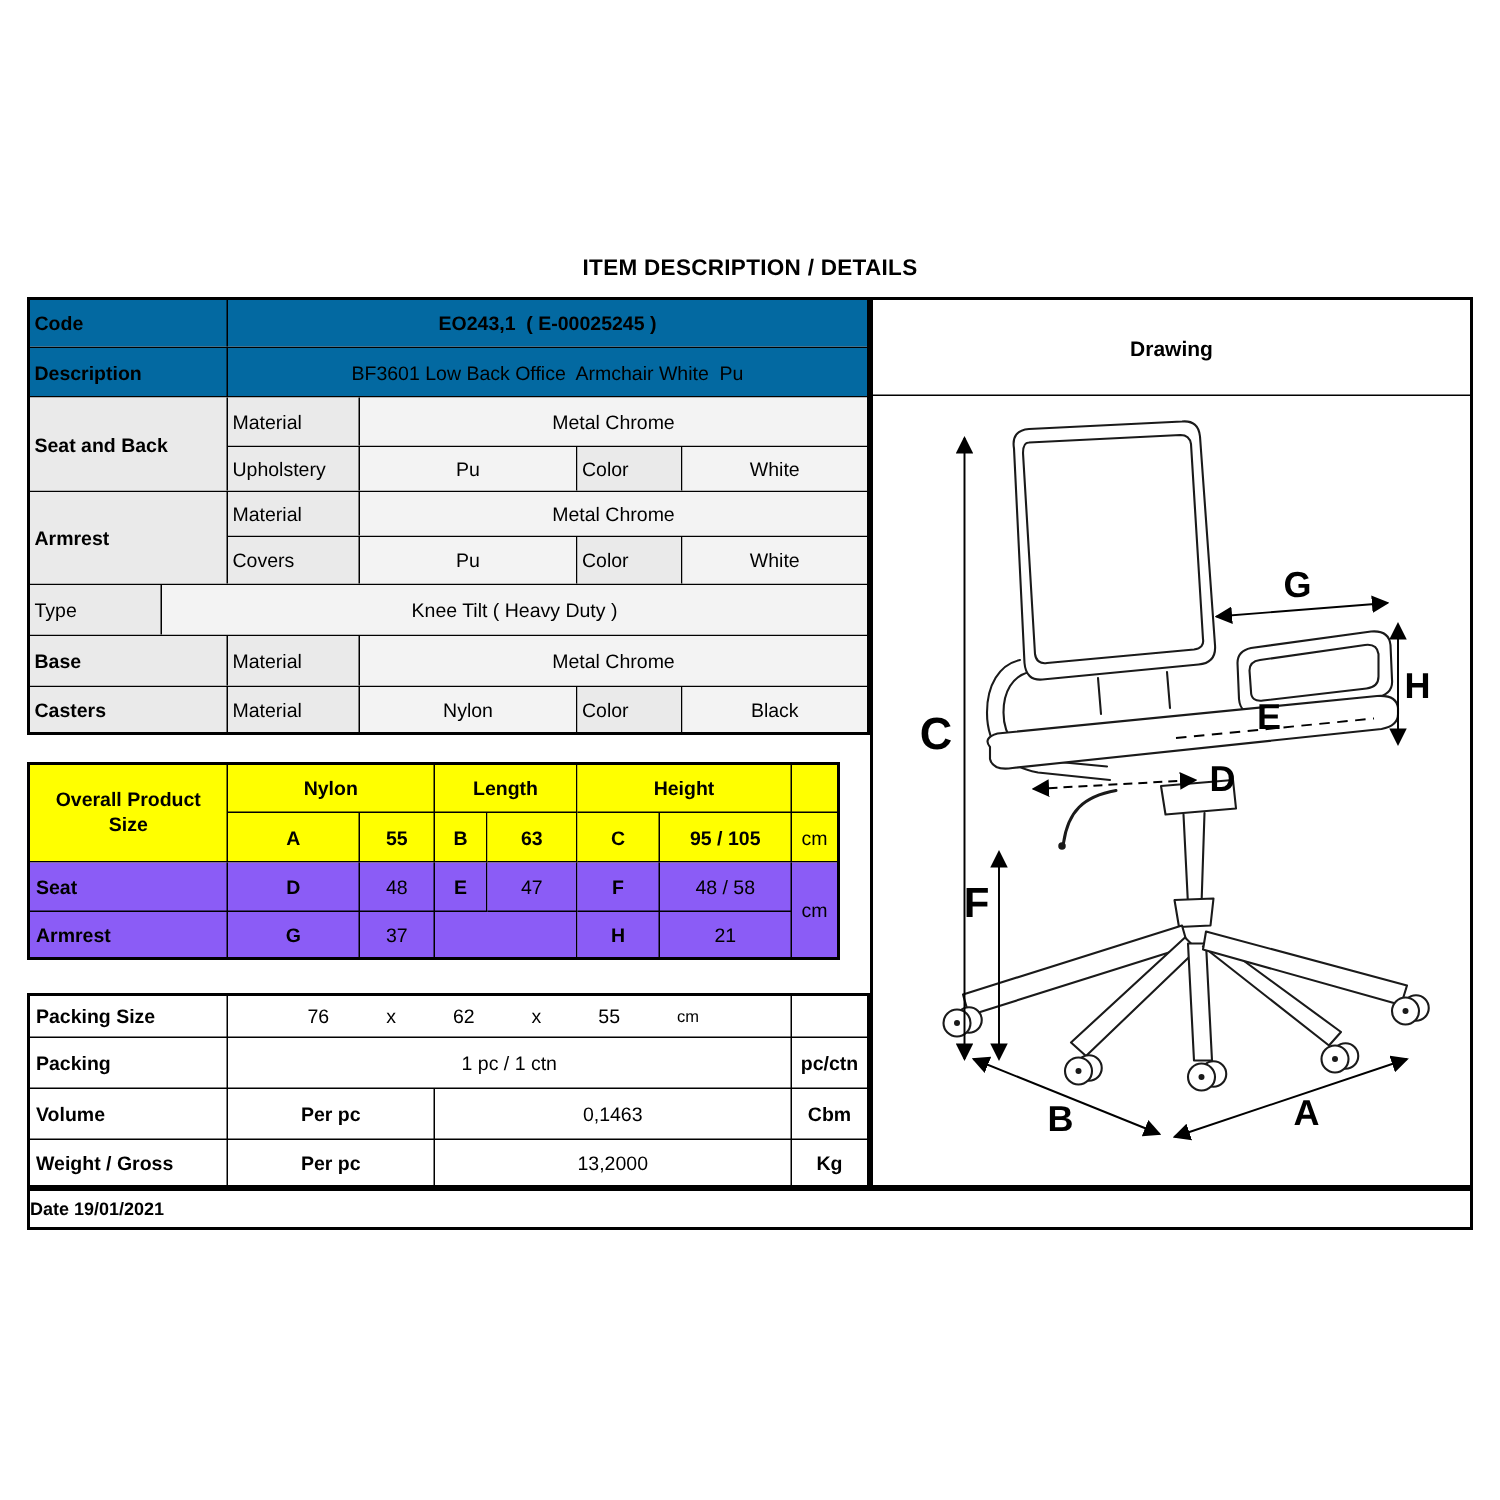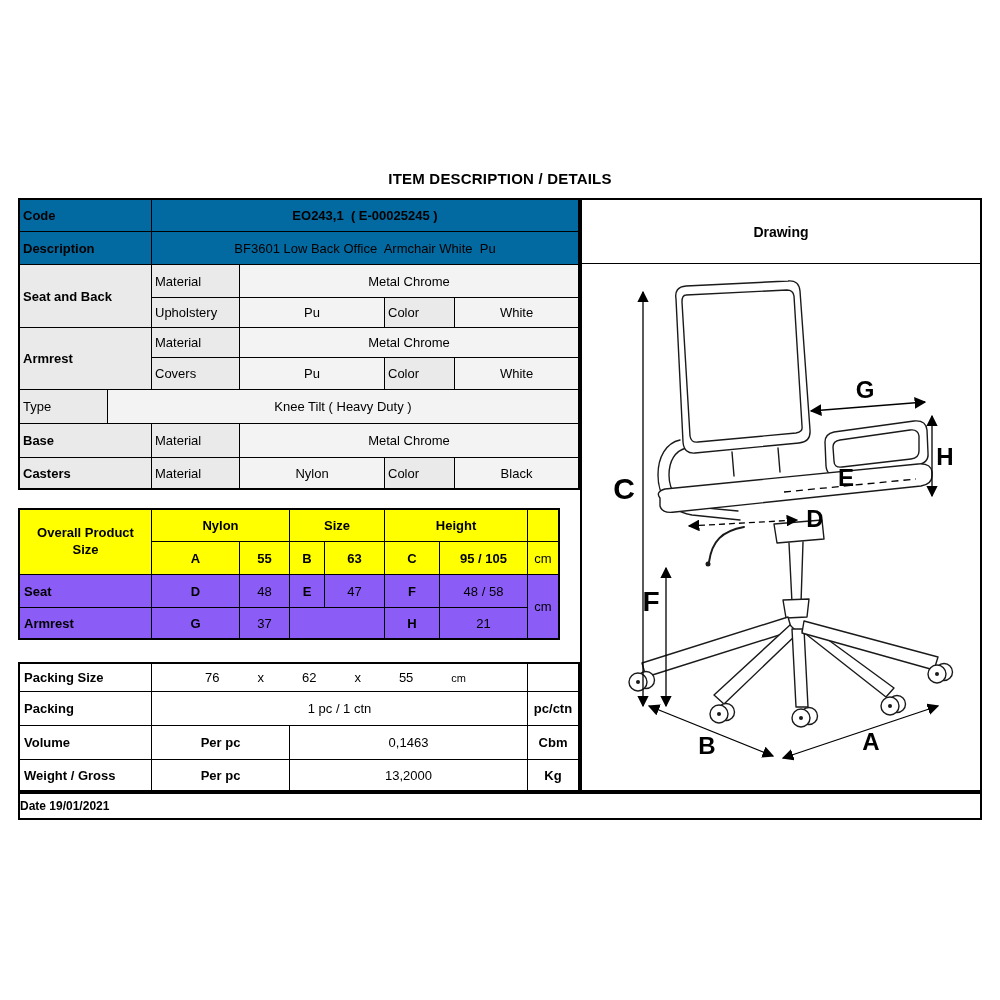--- a/index.html
+++ b/index.html
@@ -110,21 +110,21 @@
       <div class="td c w-145">Nylon</div>
       <div class="td sub w-70">Color</div>
       <div class="td c">Black</div>
     </div>
   </div>
 </div>
 
 <div class="box size-table">
   <div class="yellow bold wrap2" style="grid-area:1/1/3/2">Overall Product Size</div>
   <div class="yellow bold" style="grid-area:1/2/2/4">Nylon</div>
-  <div class="yellow bold" style="grid-area:1/4/2/6">Size</div>
+  <div class="yellow bold" style="grid-area:1/4/2/6">Length</div>
   <div class="yellow bold" style="grid-area:1/6/2/8">Height</div>
   <div class="yellow no-br" style="grid-area:1/8/2/9"></div>
 
   <div class="yellow bold" style="grid-area:2/2/3/3">A</div>
   <div class="yellow bold" style="grid-area:2/3/3/4">55</div>
   <div class="yellow bold" style="grid-area:2/4/3/5">B</div>
   <div class="yellow bold" style="grid-area:2/5/3/6">63</div>
   <div class="yellow bold" style="grid-area:2/6/3/7">C</div>
   <div class="yellow bold pre" style="grid-area:2/7/3/8">95 / 105</div>
   <div class="yellow unit no-br" style="grid-area:2/8/3/9">cm</div>

